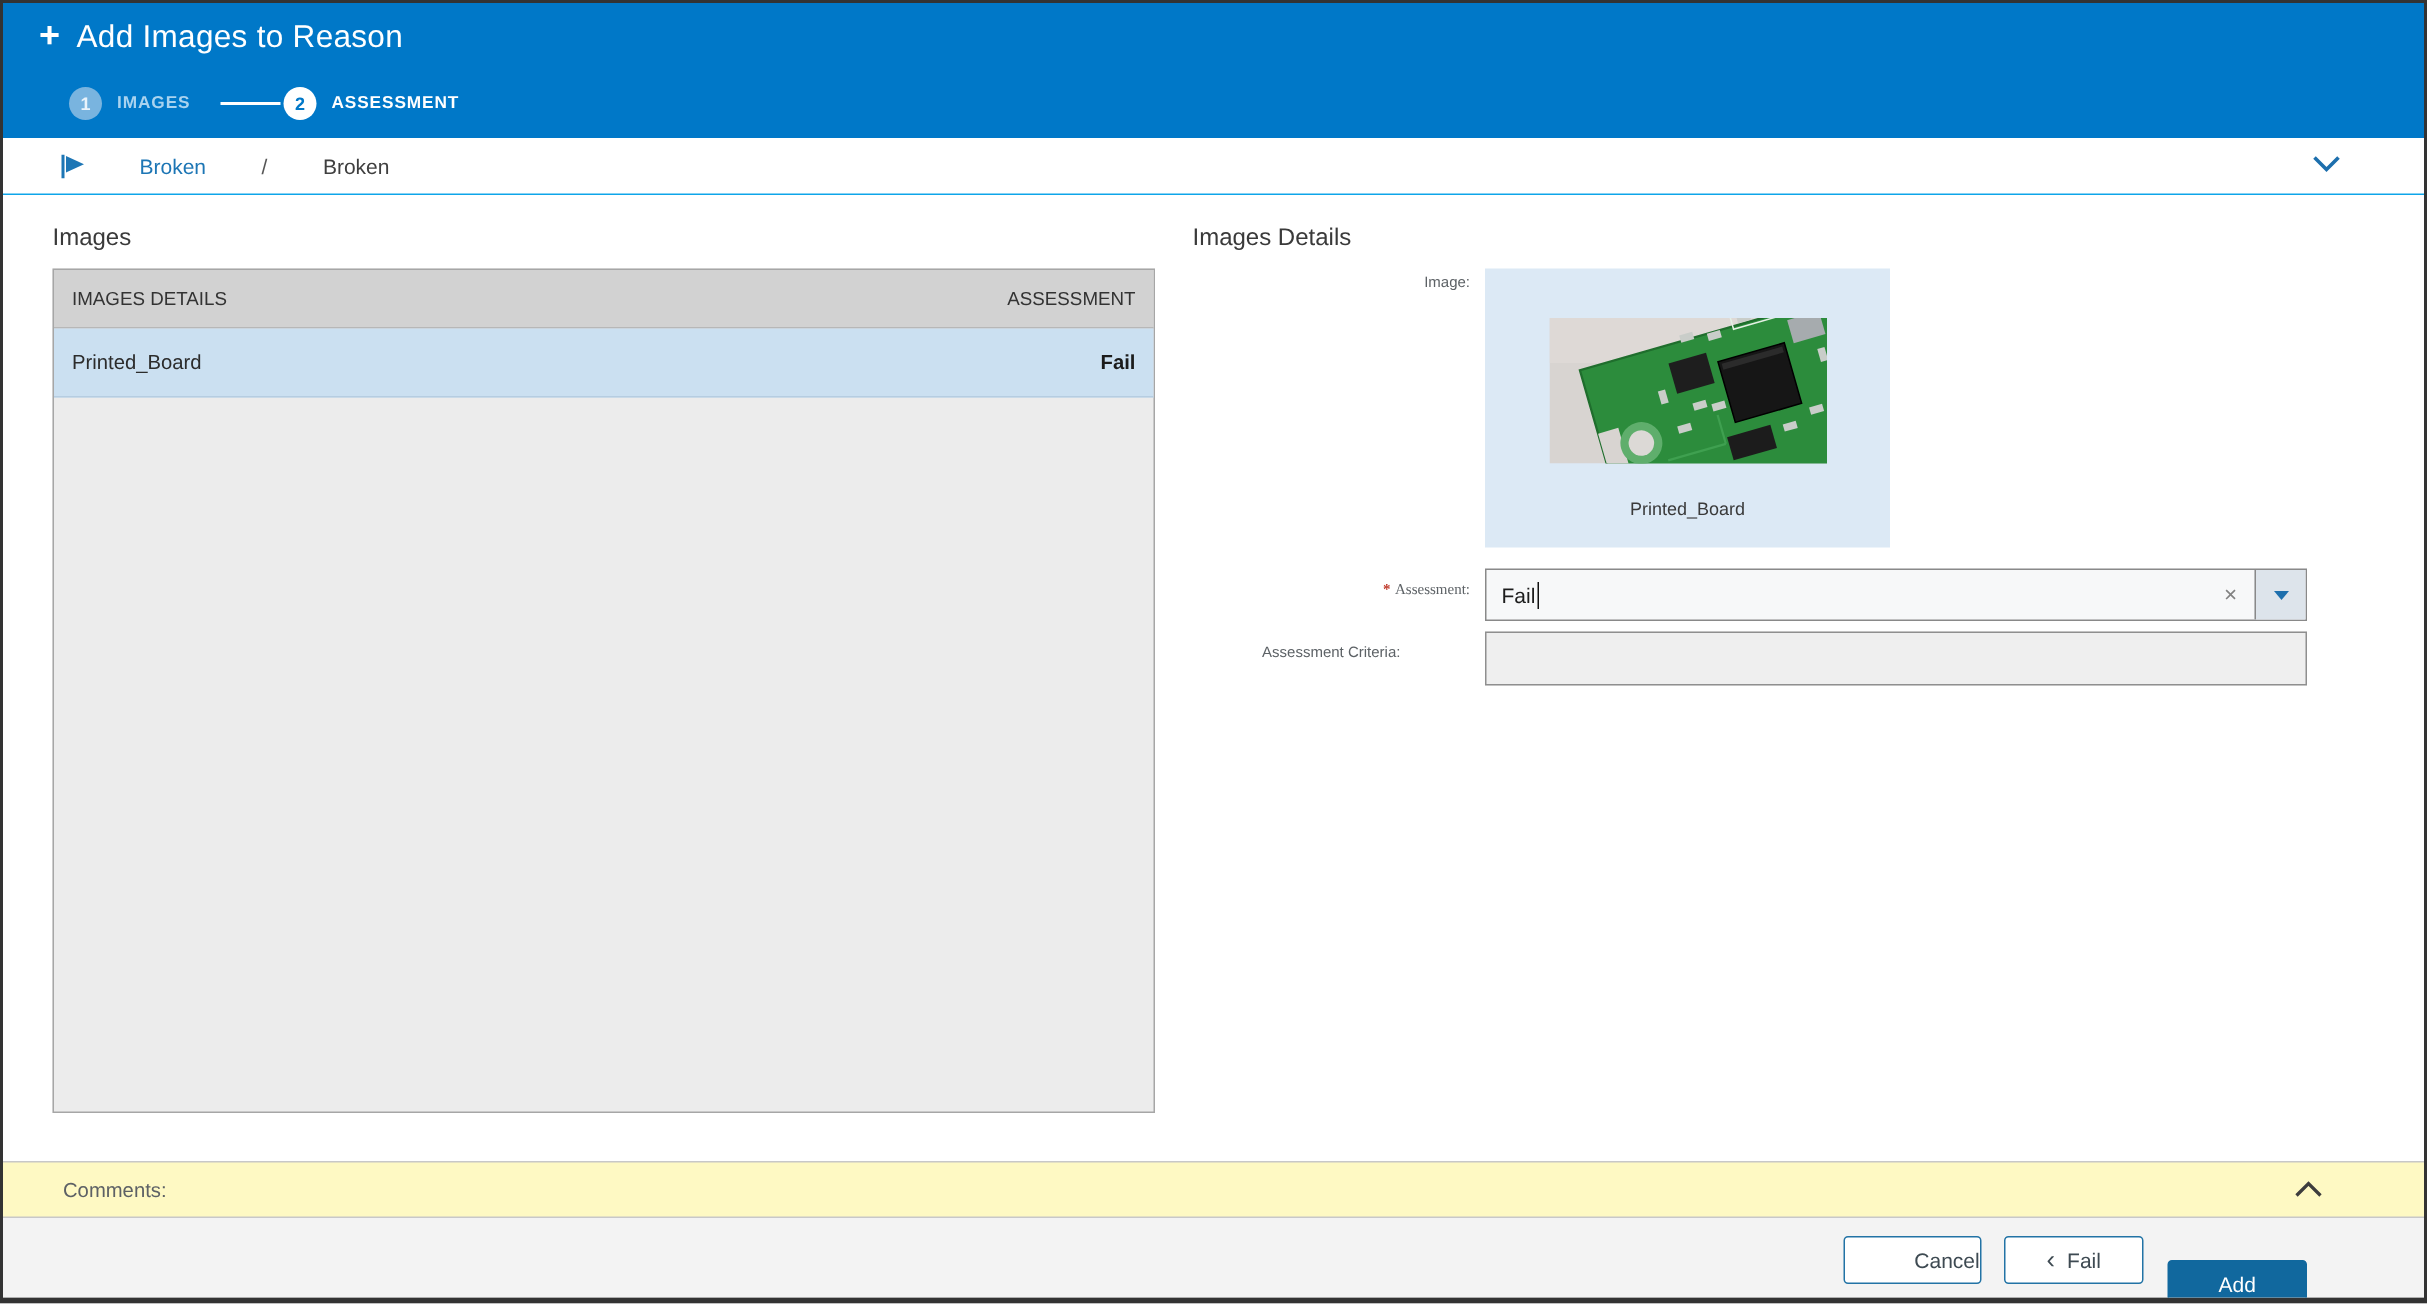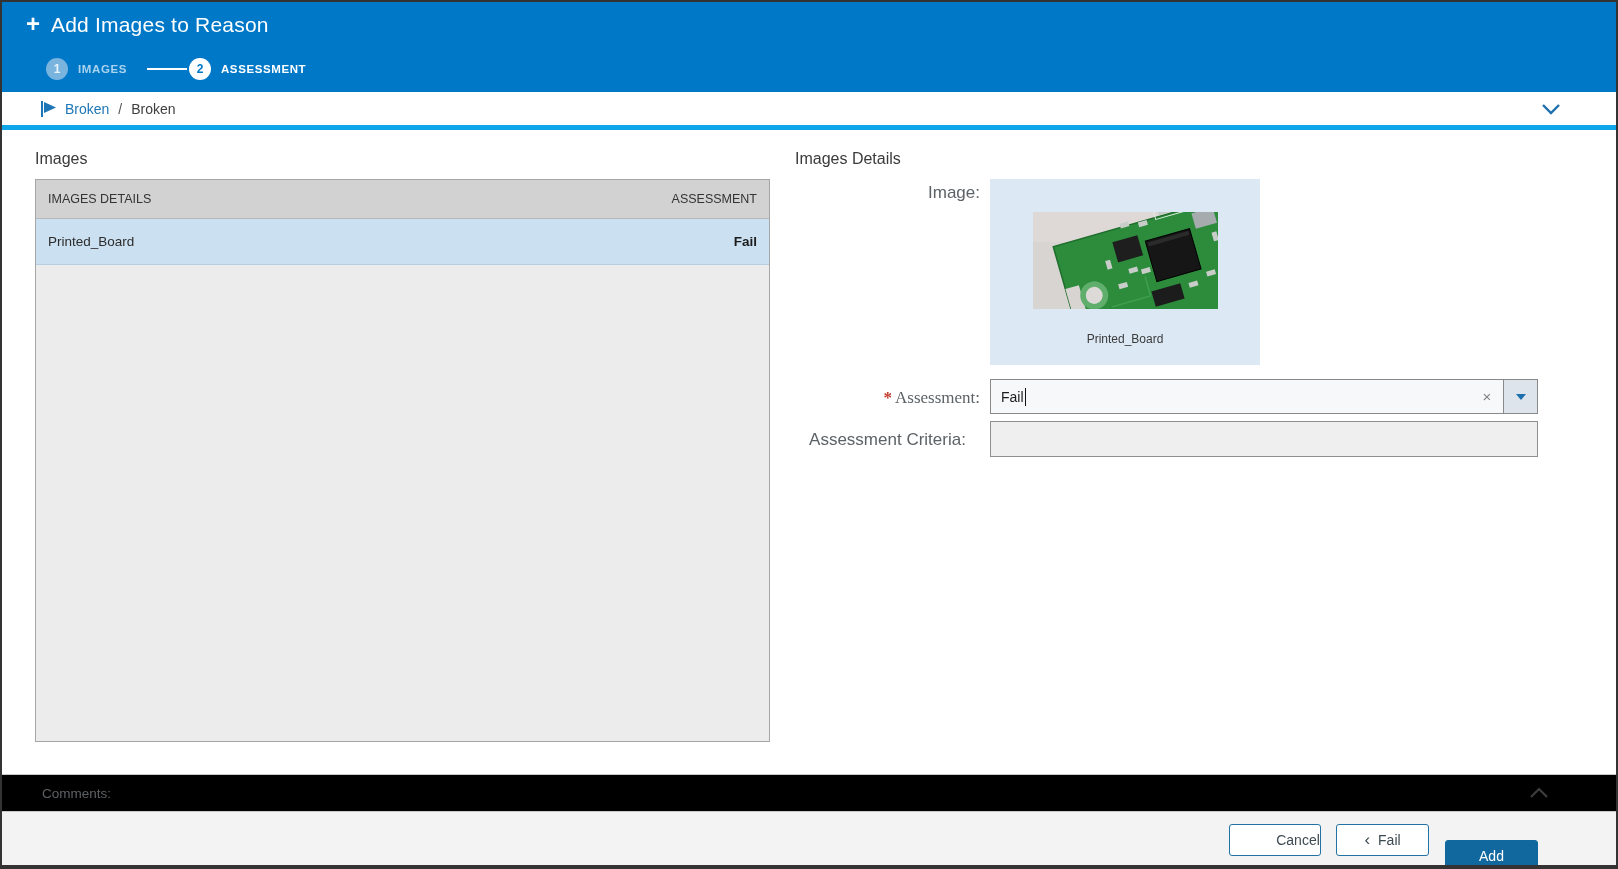--- a/index.html
+++ b/index.html
@@ -40,22 +40,22 @@
   .step-active   .step-circle { background:#ffffff; color:#0078c8; }
   .step-active   .step-label  { color:#ffffff; }
   .step-label {
     margin-left:10px; font-size:11.5px; font-weight:bold; letter-spacing:.6px;
   }
   .step-connector { width:40px; height:2px; background:#fff; margin:0 2px 0 20px; }
 
   
   .breadcrumb-bar {
     position:absolute; left:0; top:90px; right:0; height:38px;
-    background:#fff; border-bottom:5px solid #0ea5e9;
-    display:flex; align-items:center;
+    background:#fff; border-bottom:1px solid #0ea5e9;
+    display:flex; align-items:center;gap:28px;
   }
   .flag-icon { margin-left:38px; display:inline-flex; }
   .crumb-link { margin-left:7px; color:#1d76b5; font-size:14px; text-decoration:none; cursor:pointer; }
   .crumb-sep  { margin:0 9px; color:#555; font-size:14px; }
   .crumb-current { color:#3f3f3f; font-size:14px; }
   .collapse-down {
     position:absolute; right:54px; top:10px; cursor:pointer; display:inline-flex;
   }
 
   
@@ -75,21 +75,21 @@
   .table-row {
     height:46px; background:#cbe0f1; border-bottom:1px solid #b6cde1;
     display:flex; align-items:center; justify-content:space-between;
     padding:0 12px; font-size:13.5px; color:#2c2c2c; cursor:pointer;
   }
   .cell-assessment { font-weight:bold; color:#1c1c1c; }
 
   
   .form-label {
     position:absolute; left:793px; width:185px; text-align:right;
-    font-size:17px; color:#5d6266;
+    font-size:10px; color:#5d6266;
   }
   .required-mark { color:#c03a2b; margin-right:3px; font-weight:bold; }
 
   .image-tile {
     position:absolute; left:988px; top:177px; width:270px; height:186px;
     background:#dce9f5;
   }
   .image-photo { position:absolute; left:43px; top:33px; width:185px; height:97px; }
   .image-caption {
     position:absolute; left:0; right:0; top:153px; text-align:center;
@@ -122,21 +122,21 @@
   .criteria-input {
     position:absolute; left:988px; top:419px; width:548px; height:36px;
     background:#efefef; border:1px solid #8f8f8f;
     font-size:14px; color:#1d1d1d; padding:0 10px;
     font-family:"Liberation Sans","DejaVu Sans",sans-serif;
   }
 
   
   .comments-bar {
     position:absolute; left:0; right:0; top:772px; height:38px;
-    background:#000000; border-top:1px solid #c8c8c8; border-bottom:1px solid #c8c8c8;
+    background:#fef9c3; border-top:1px solid #c8c8c8; border-bottom:1px solid #c8c8c8;
     display:flex; align-items:center;
   }
   .comments-label { margin-left:40px; font-size:13.5px; color:#5d6165; }
   .collapse-up { position:absolute; right:66px; top:11px; cursor:pointer; display:inline-flex; }
 
   .footer {
     position:absolute; left:0; right:0; top:810px; bottom:0;
     background:#f3f3f3;
   }
   .btn {

